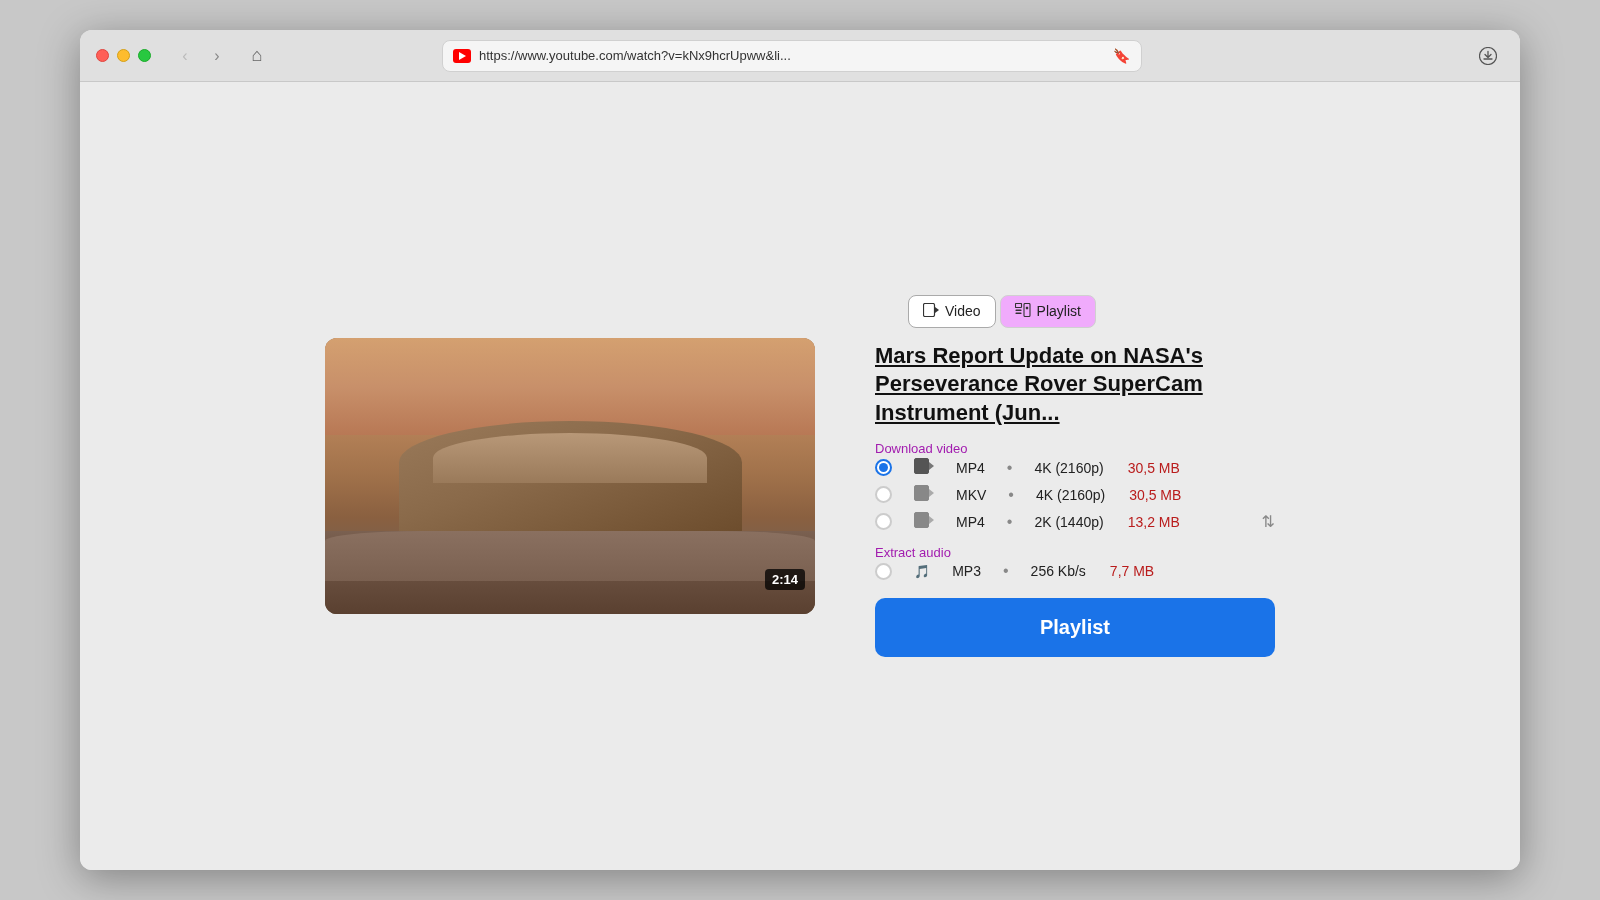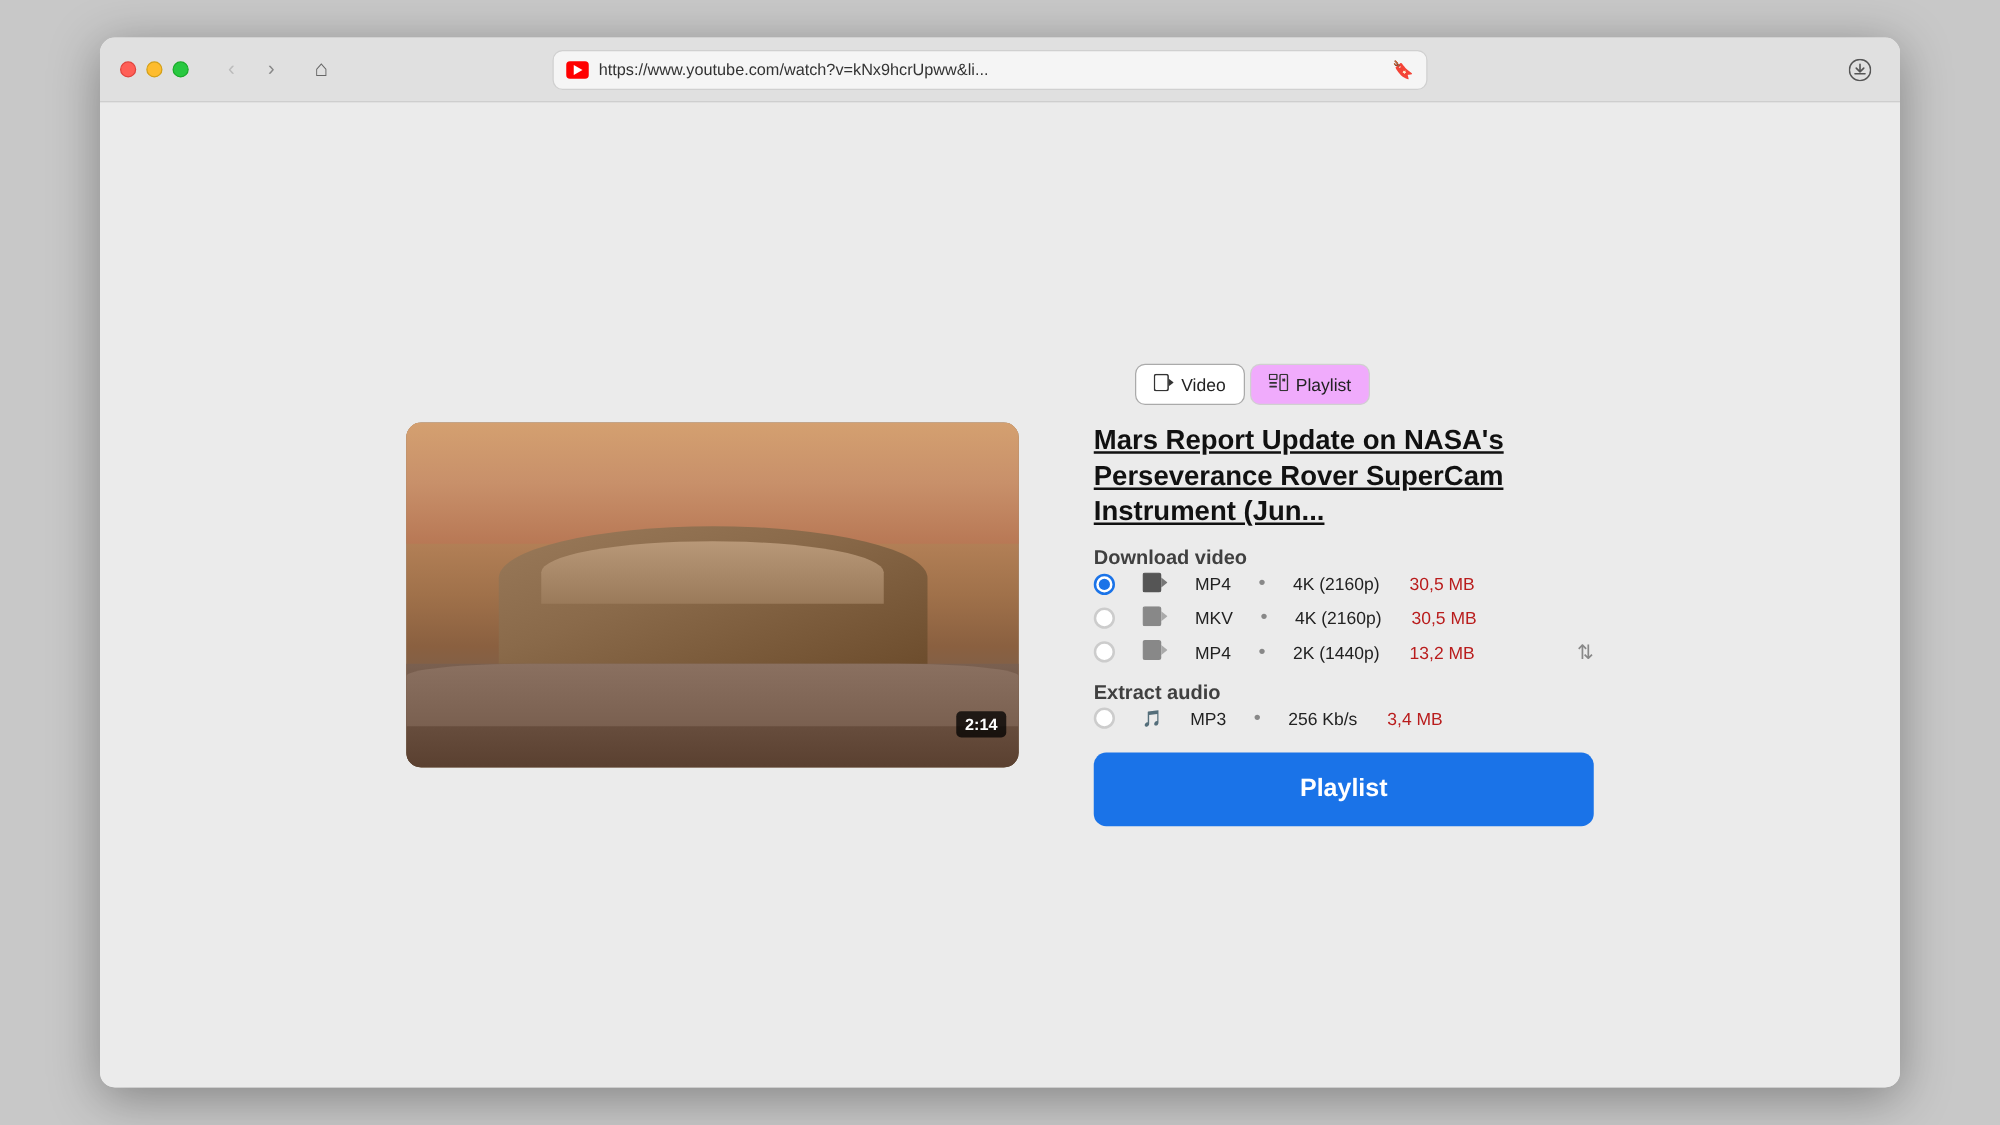--- a/index.html
+++ b/index.html
@@ -257,23 +257,23 @@
 
     .video-title {
       font-size: 22px;
       font-weight: 700;
       color: #111;
       line-height: 1.3;
       text-decoration: underline;
     }
 
     .section-label {
-      font-size: 16px;
-      color: #404040;
-      font-weight: 700;
+      font-size: 13px;
+      color: #a21caf;
+      font-weight: 400;
       margin-bottom: 2px;
     }
 
     .options-group {
       display: flex;
       flex-direction: column;
       gap: 8px;
     }
 
     .option-row {
@@ -472,21 +472,21 @@
         <div>
           <div class="section-label">Extract audio</div>
           <div class="options-group">
 
             <div class="option-row">
               <div class="radio-circle"></div>
               <span class="format-icon">🎵</span>
               <span class="format-name">MP3</span>
               <span class="format-dot">•</span>
               <span class="format-quality">256 Kb/s</span>
-              <span class="format-size">3,4 MB</span>
+              <span class="format-size">7,7 MB</span>
             </div>
 
           </div>
         </div>
 
         <button class="download-btn">Playlist</button>
 
       </div>
     </div>
   </div>

